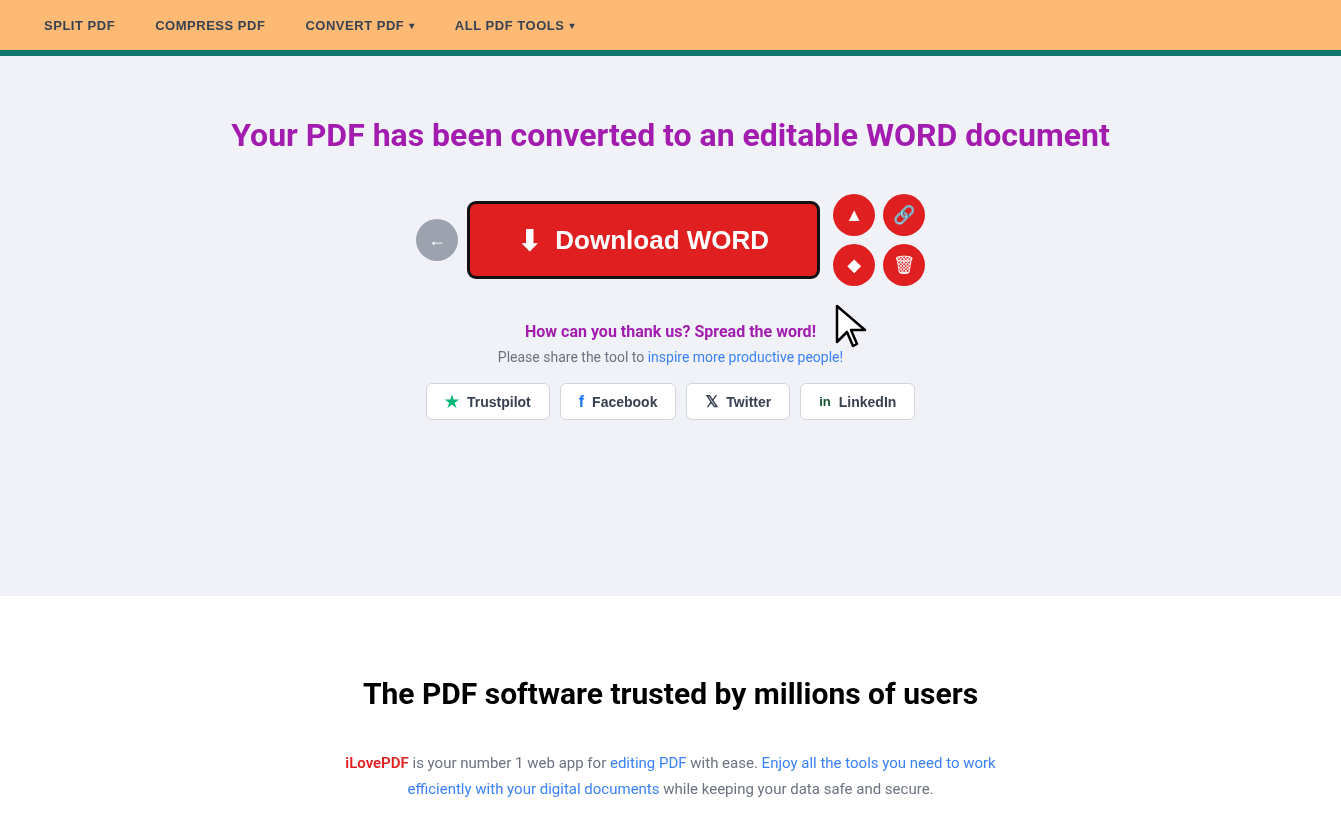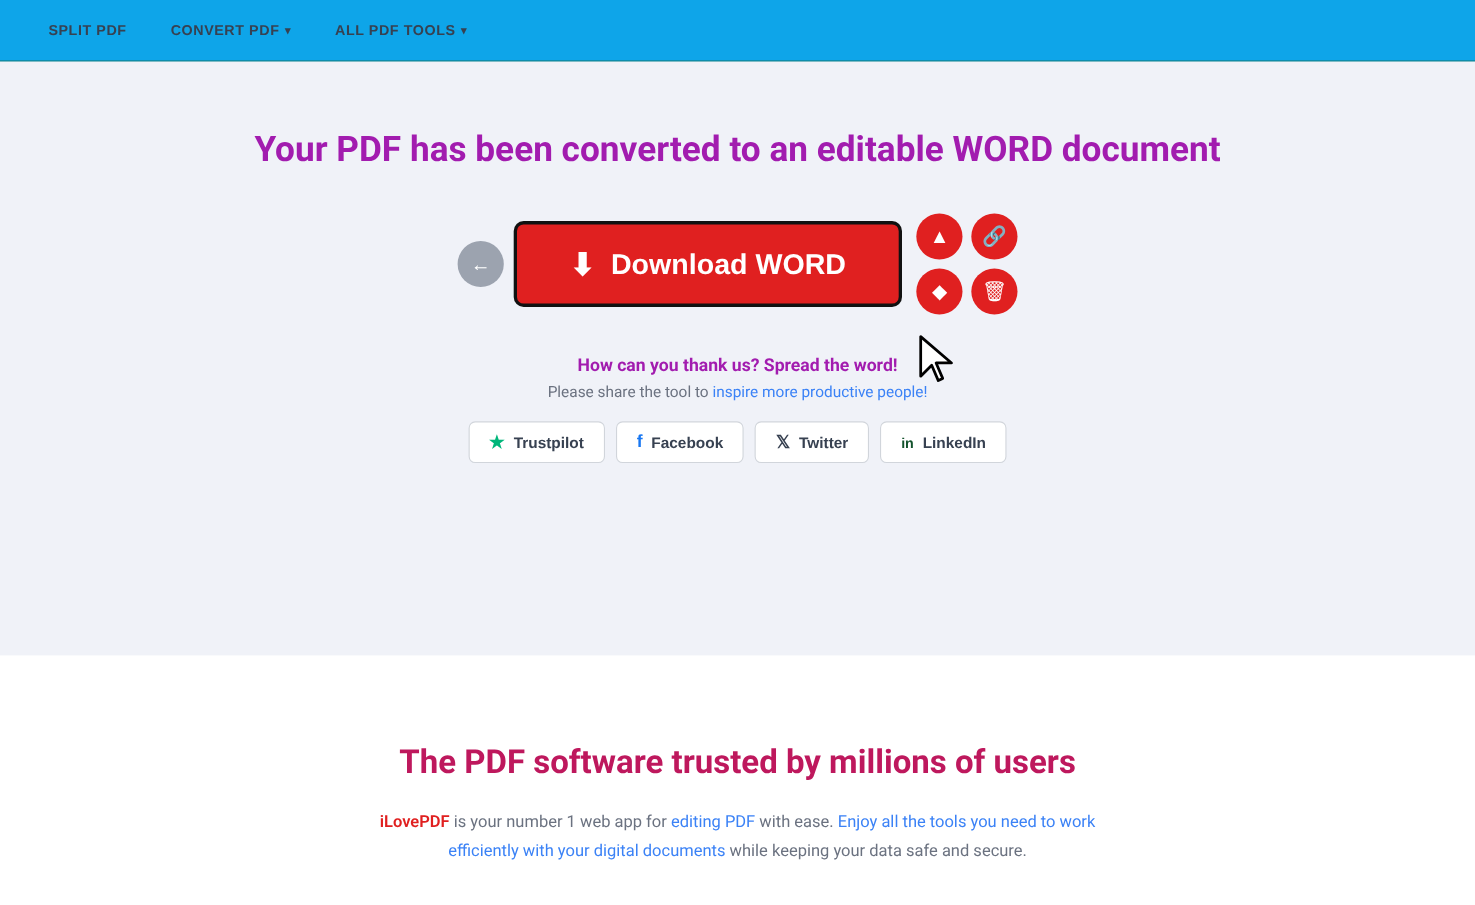--- a/index.html
+++ b/index.html
@@ -2,24 +2,24 @@
 <html><head>
   <meta charset="utf-8">
   <style>
     * { box-sizing: border-box; margin: 0; padding: 0; }
     body { font-family: -apple-system, BlinkMacSystemFont, 'Segoe UI', Roboto, sans-serif; background: #fff; }
 
     
     nav {
       display: flex;
       align-items: flex-end;
-      border-bottom: 1px solid #0f766e;
+      border-bottom: 6px solid #0f766e;
       padding: 0 24px;
       height: 56px;
-      background: #0ea5e9;
+      background: #fdba74;
     }
     .nav-item {
       font-size: 13px;
       font-weight: 600;
       color: #374151;
       text-transform: uppercase;
       letter-spacing: 0.04em;
       padding: 0 20px;
       cursor: pointer;
       display: flex;
@@ -185,43 +185,45 @@
       background: #fff;
       padding: 80px 20px 60px;
       display: flex;
       flex-direction: column;
       align-items: center;
       text-align: center;
     }
     .bottom-title {
       font-size: 30px;
       font-weight: 700;
-      color: #be185d;
+      color: #000000;
       margin-bottom: 24px;
       max-width: 700px;
     }
     .bottom-desc {
       font-size: 15px;
       color: #6b7280;
       max-width: 700px;
       line-height: 1.7;
+      margin-top: 16px;
     }
     .bottom-desc .brand {
       color: #e02020;
       font-weight: 600;
     }
     .bottom-desc .link {
       color: #3b82f6;
     }
   </style>
 </head>
 <body>
 
 <nav>
   <button class="nav-item">SPLIT PDF</button>
+  <button class="nav-item">COMPRESS PDF</button>
   <button class="nav-item">
     <span>CONVERT PDF</span>
     <span class="nav-arrow">▾</span>
   </button>
   <button class="nav-item">
     <span>ALL PDF TOOLS</span>
     <span class="nav-arrow">▾</span>
   </button>
 </nav>
 

